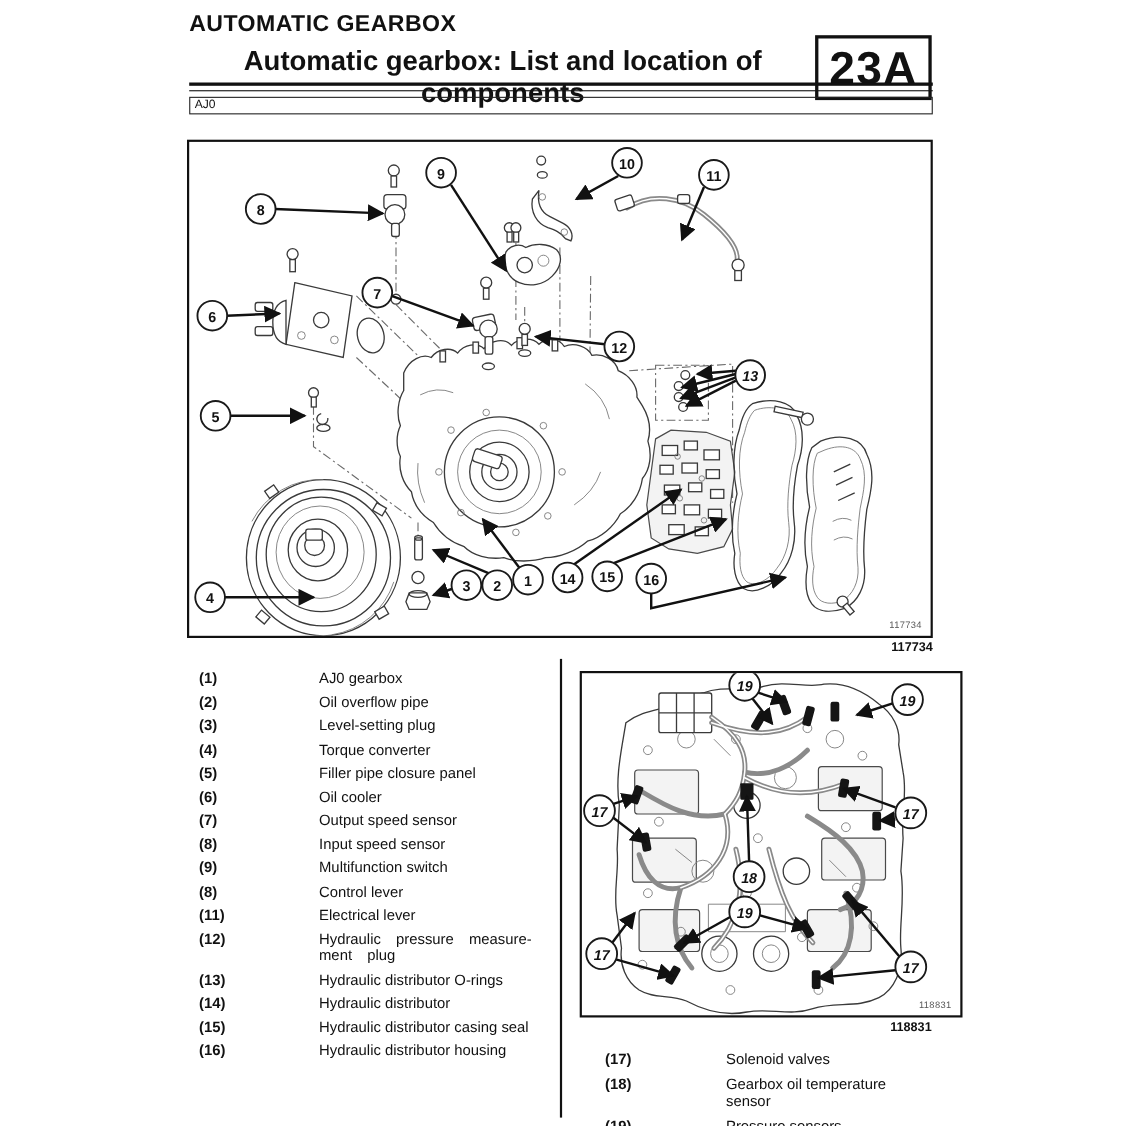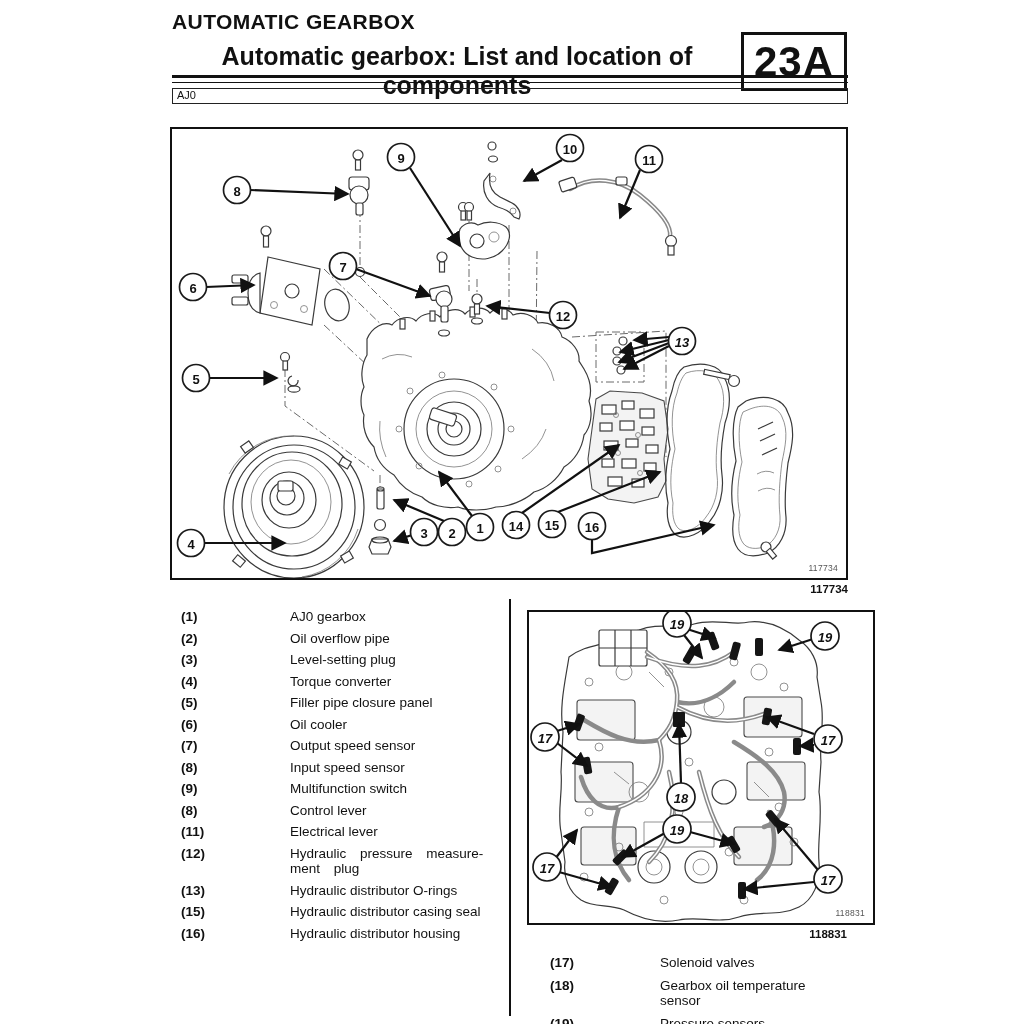--- a/index.html
+++ b/index.html
@@ -434,20 +434,24 @@
     <span class="plabel">Electrical lever</span>
     </div>
   <div class="prow justify-first">
     <span class="pnum">(12)</span>
     <span class="plabel">Hydraulic pressure measure-
 ment plug</span>
     </div>
   <div class="prow">
     <span class="pnum">(13)</span>
     <span class="plabel">Hydraulic distributor O-rings</span>
+    </div>
+  <div class="prow">
+    <span class="pnum">(14)</span>
+    <span class="plabel">Hydraulic distributor</span>
     </div>
   <div class="prow">
     <span class="pnum">(15)</span>
     <span class="plabel">Hydraulic distributor casing seal</span>
     </div>
   <div class="prow">
     <span class="pnum">(16)</span>
     <span class="plabel">Hydraulic distributor housing</span>
     </div>
 </div>

